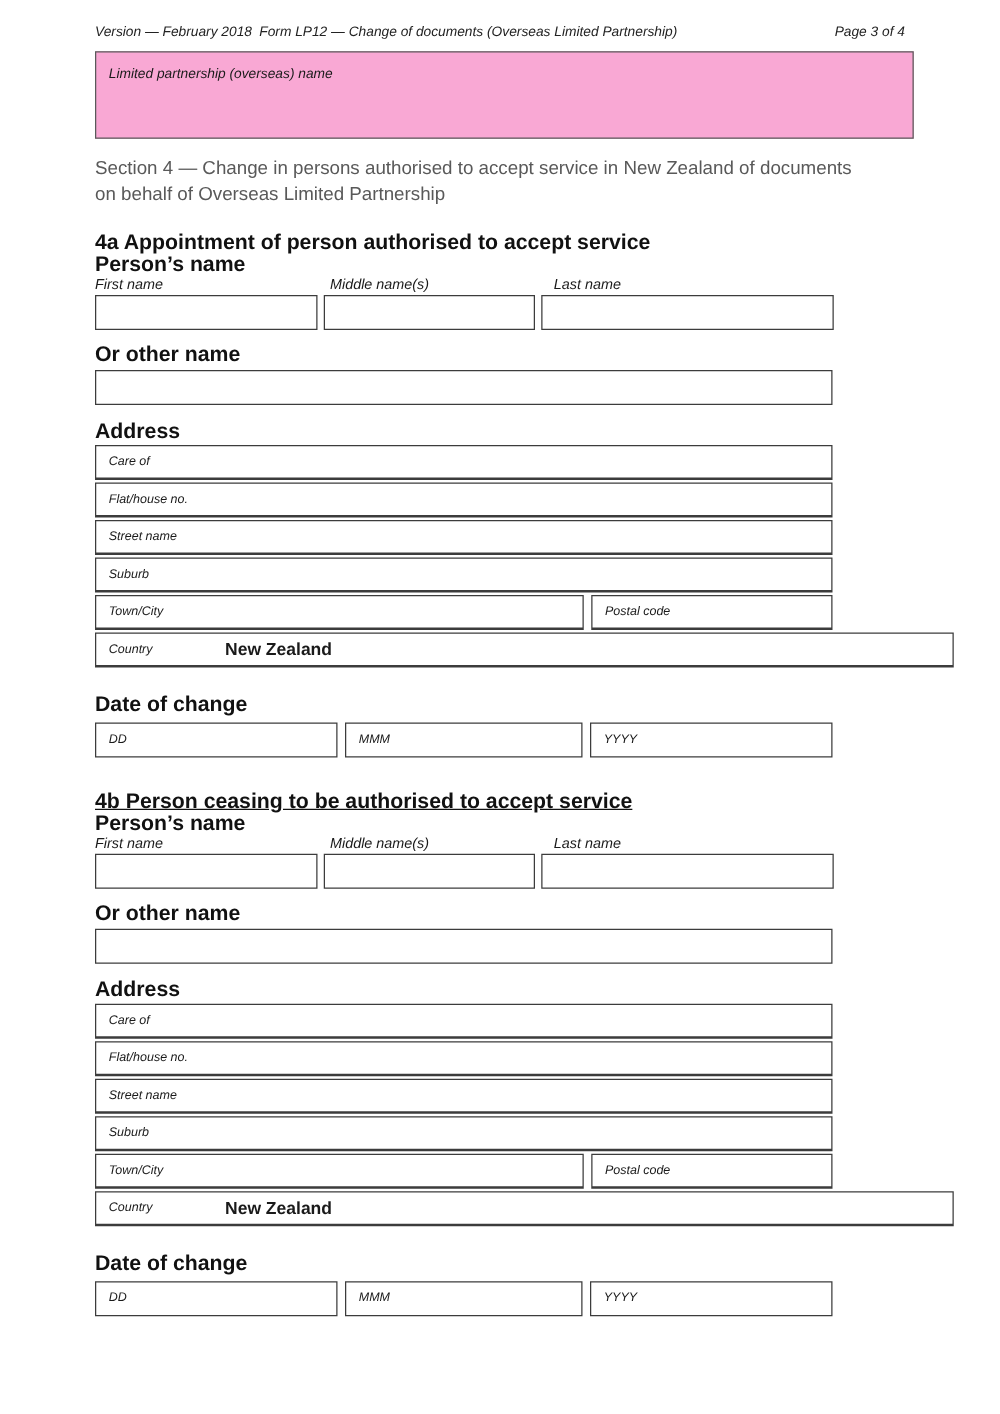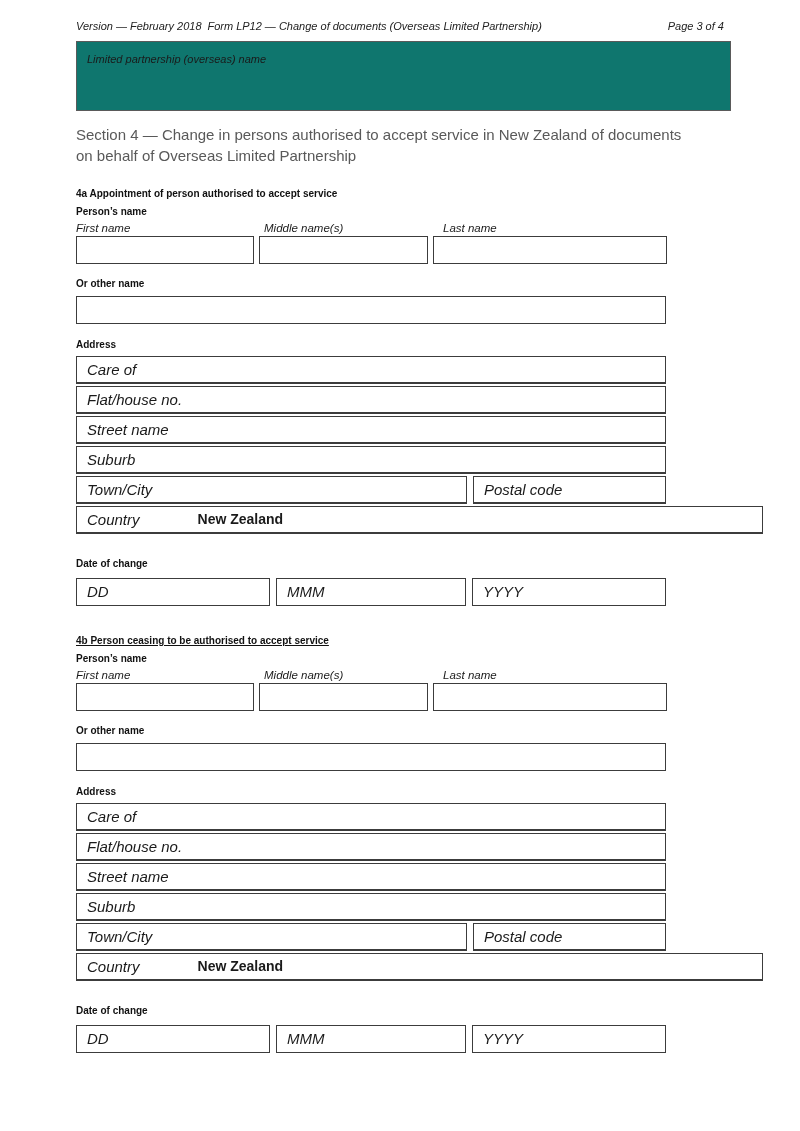--- a/index.html
+++ b/index.html
@@ -23,52 +23,52 @@
     color: #222;
   }
   .header .mid { margin-left: -120px; }
 
   
   .lp-box {
     margin-top: 9px;
     width: 655px; height: 70px;
     border: 1px solid #5a5a5a;
     padding: 7px 10px;
-    background: #0f766e;
+    background: #f9a8d4;
   }
   .lp-box .field-label { font-size: 11px; font-style: italic; color: #1a1a1a; }
 
   
   .section-title {
     margin-top: 13px;
     width: 620px;
     font-size: 15px;
     line-height: 1.42;
     font-weight: normal;
     color: #595959;
   }
 
   
-  .sub-heading { font-size: 10px; font-weight: bold; color: #111; line-height: 18px; }
+  .sub-heading { font-size: 17px; font-weight: bold; color: #111; line-height: 18px; }
   .mt-section { margin-top: 18px; }
   .mt-mid     { margin-top: 11px; }
   .mt-date    { margin-top: 21px; }
   .mt-4b      { margin-top: 26px; text-decoration: underline; }
   .mb-tiny    { margin-bottom: 2px; margin-top: 12px; }
 
   
   .fbox {
     height: 28px;
     border: 1px solid #3c3c3c;
     background: #fff;
     display: flex;
     align-items: center;
     padding-left: 10px;
   }
-  .fbox .field-label { font-size: 15px; font-style: italic; color: #1a1a1a; }
+  .fbox .field-label { font-size: 10px; font-style: italic; color: #1a1a1a; }
   .addr-row { border-bottom-width: 2px; margin-bottom: 2px; }
 
   
   .name-labels { display: flex; gap: 5px; margin-top: 1px; margin-bottom: 2px; }
   .name-labels span { font-size: 11.5px; font-style: italic; display: block; }
   .nl-1 { width: 183px; } .nl-2 { width: 174px; } .nl-3 { width: 234px; }
   .name-row { display: flex; gap: 5px; }
   .nb-1 { width: 178px; } .nb-2 { width: 169px; } .nb-3 { width: 234px; }
 
   .full-box { width: 590px; margin-top: 3px; }

